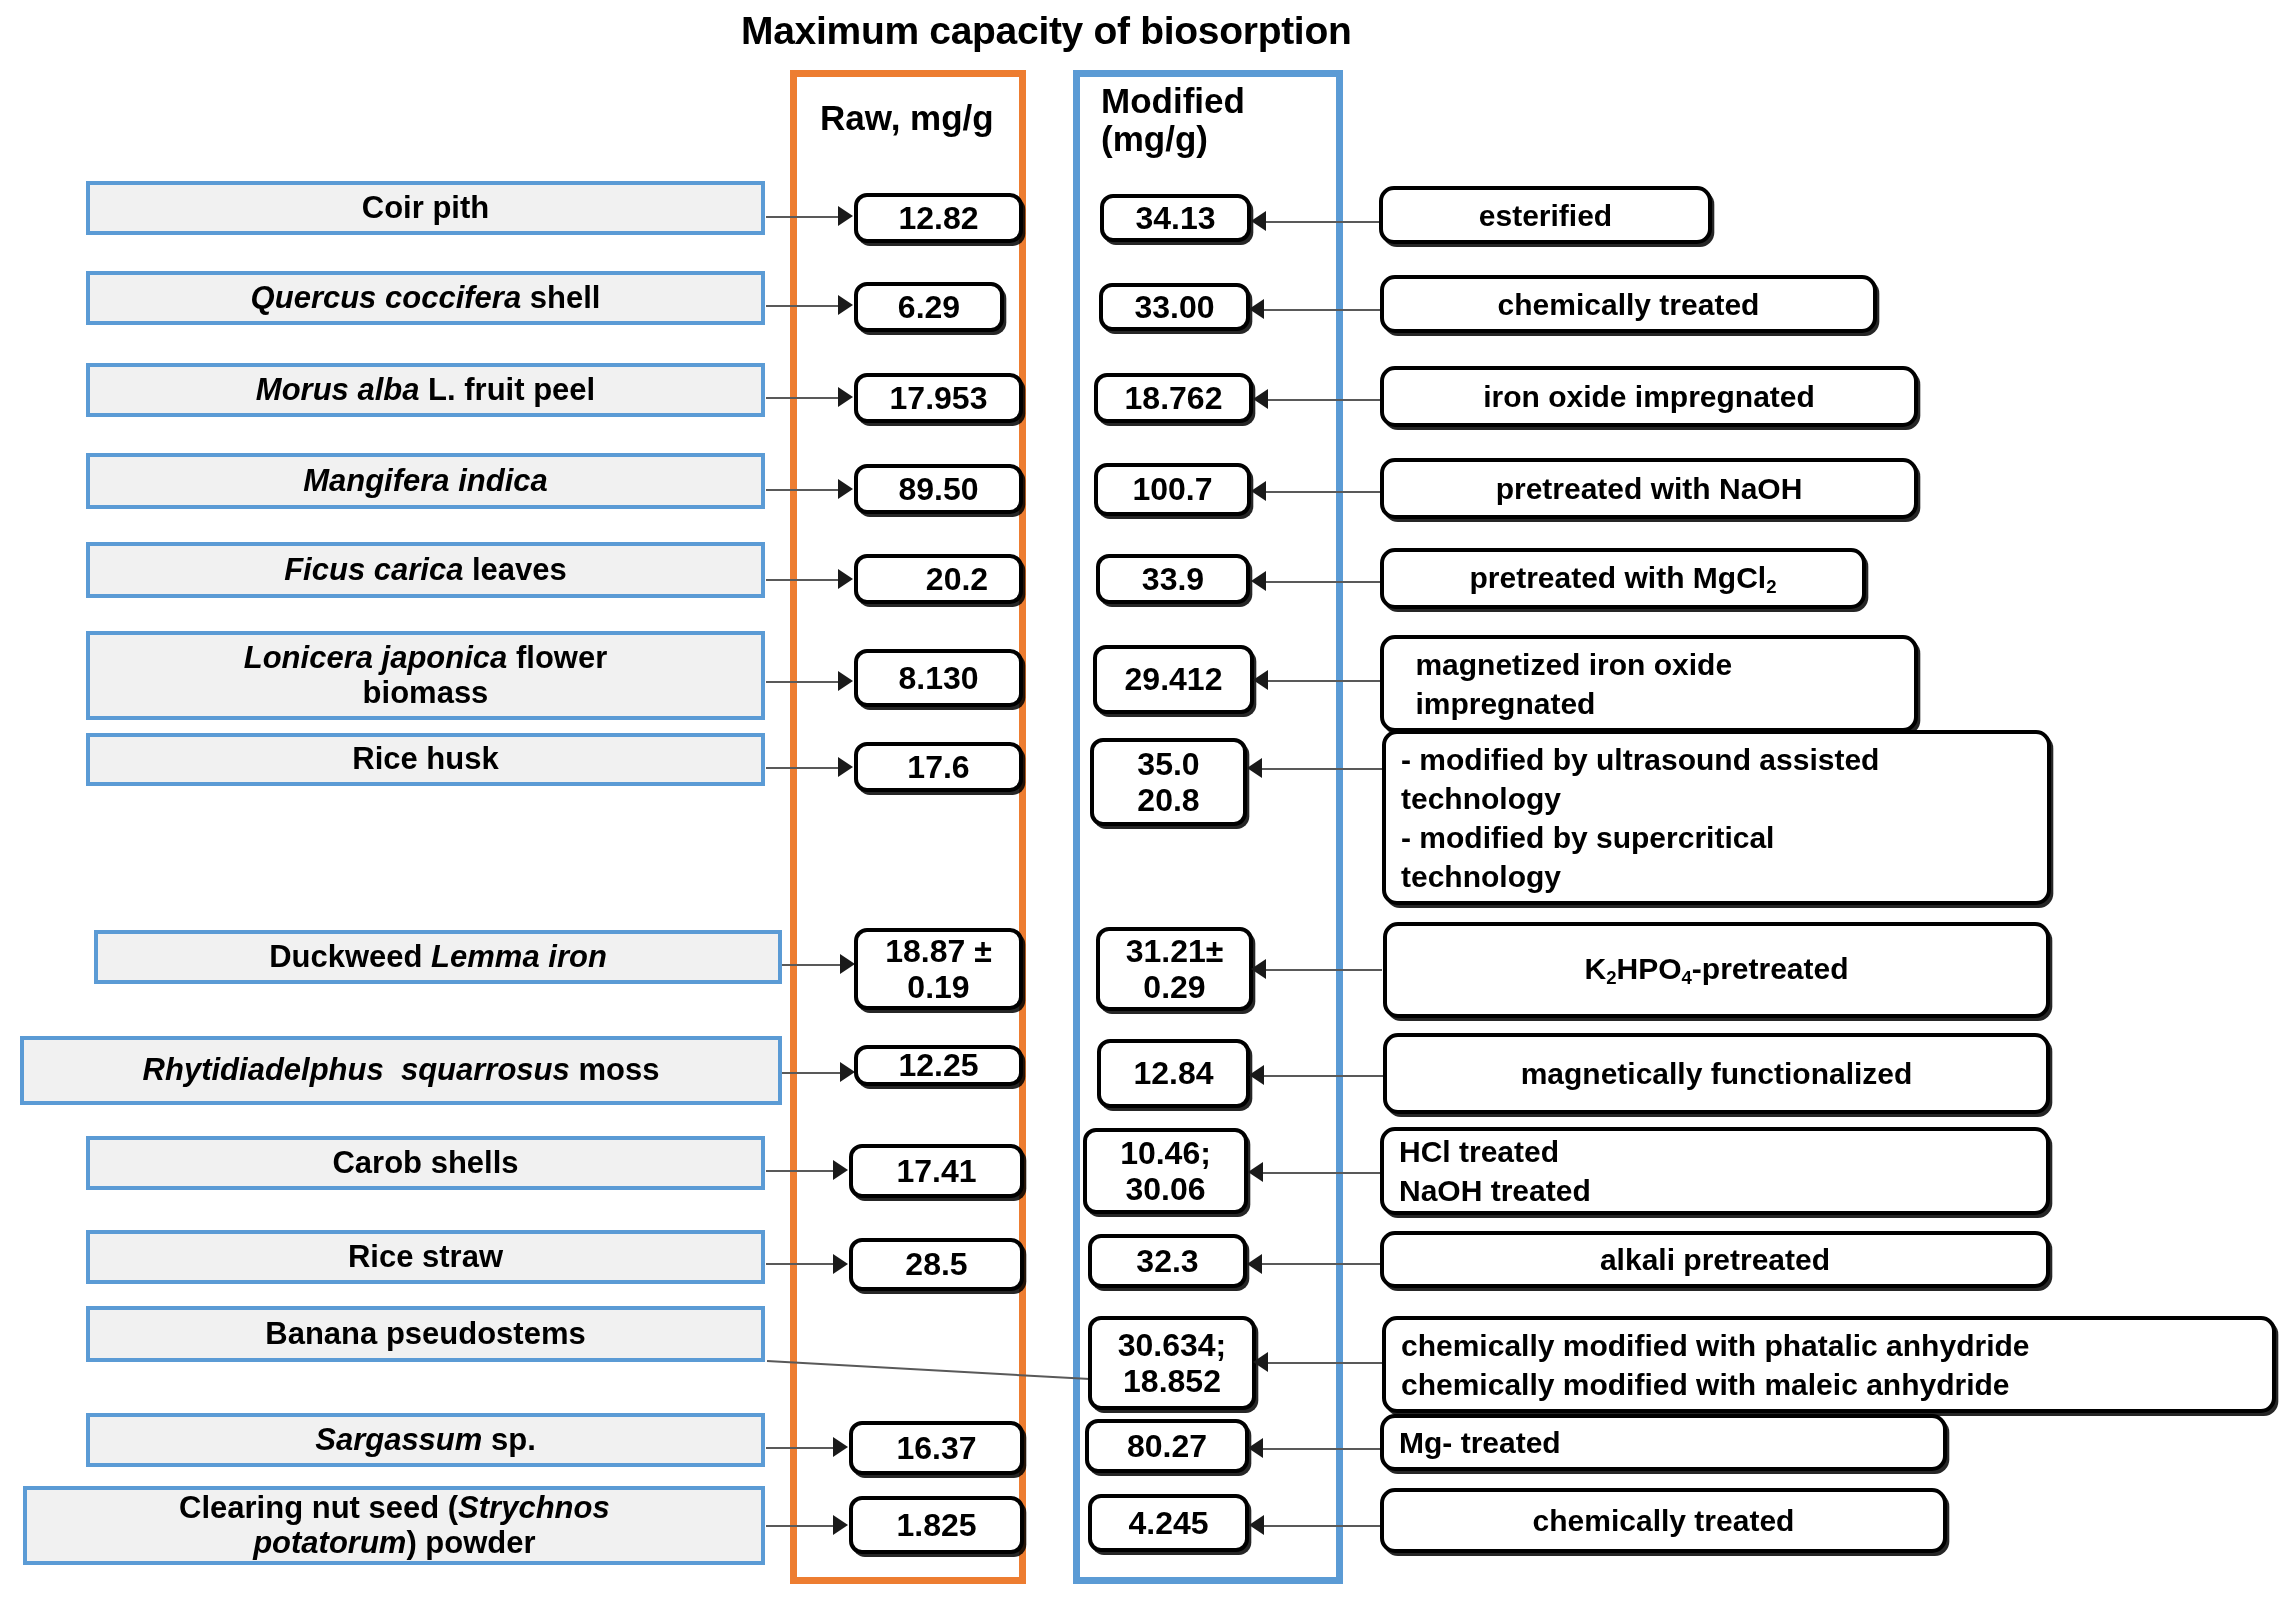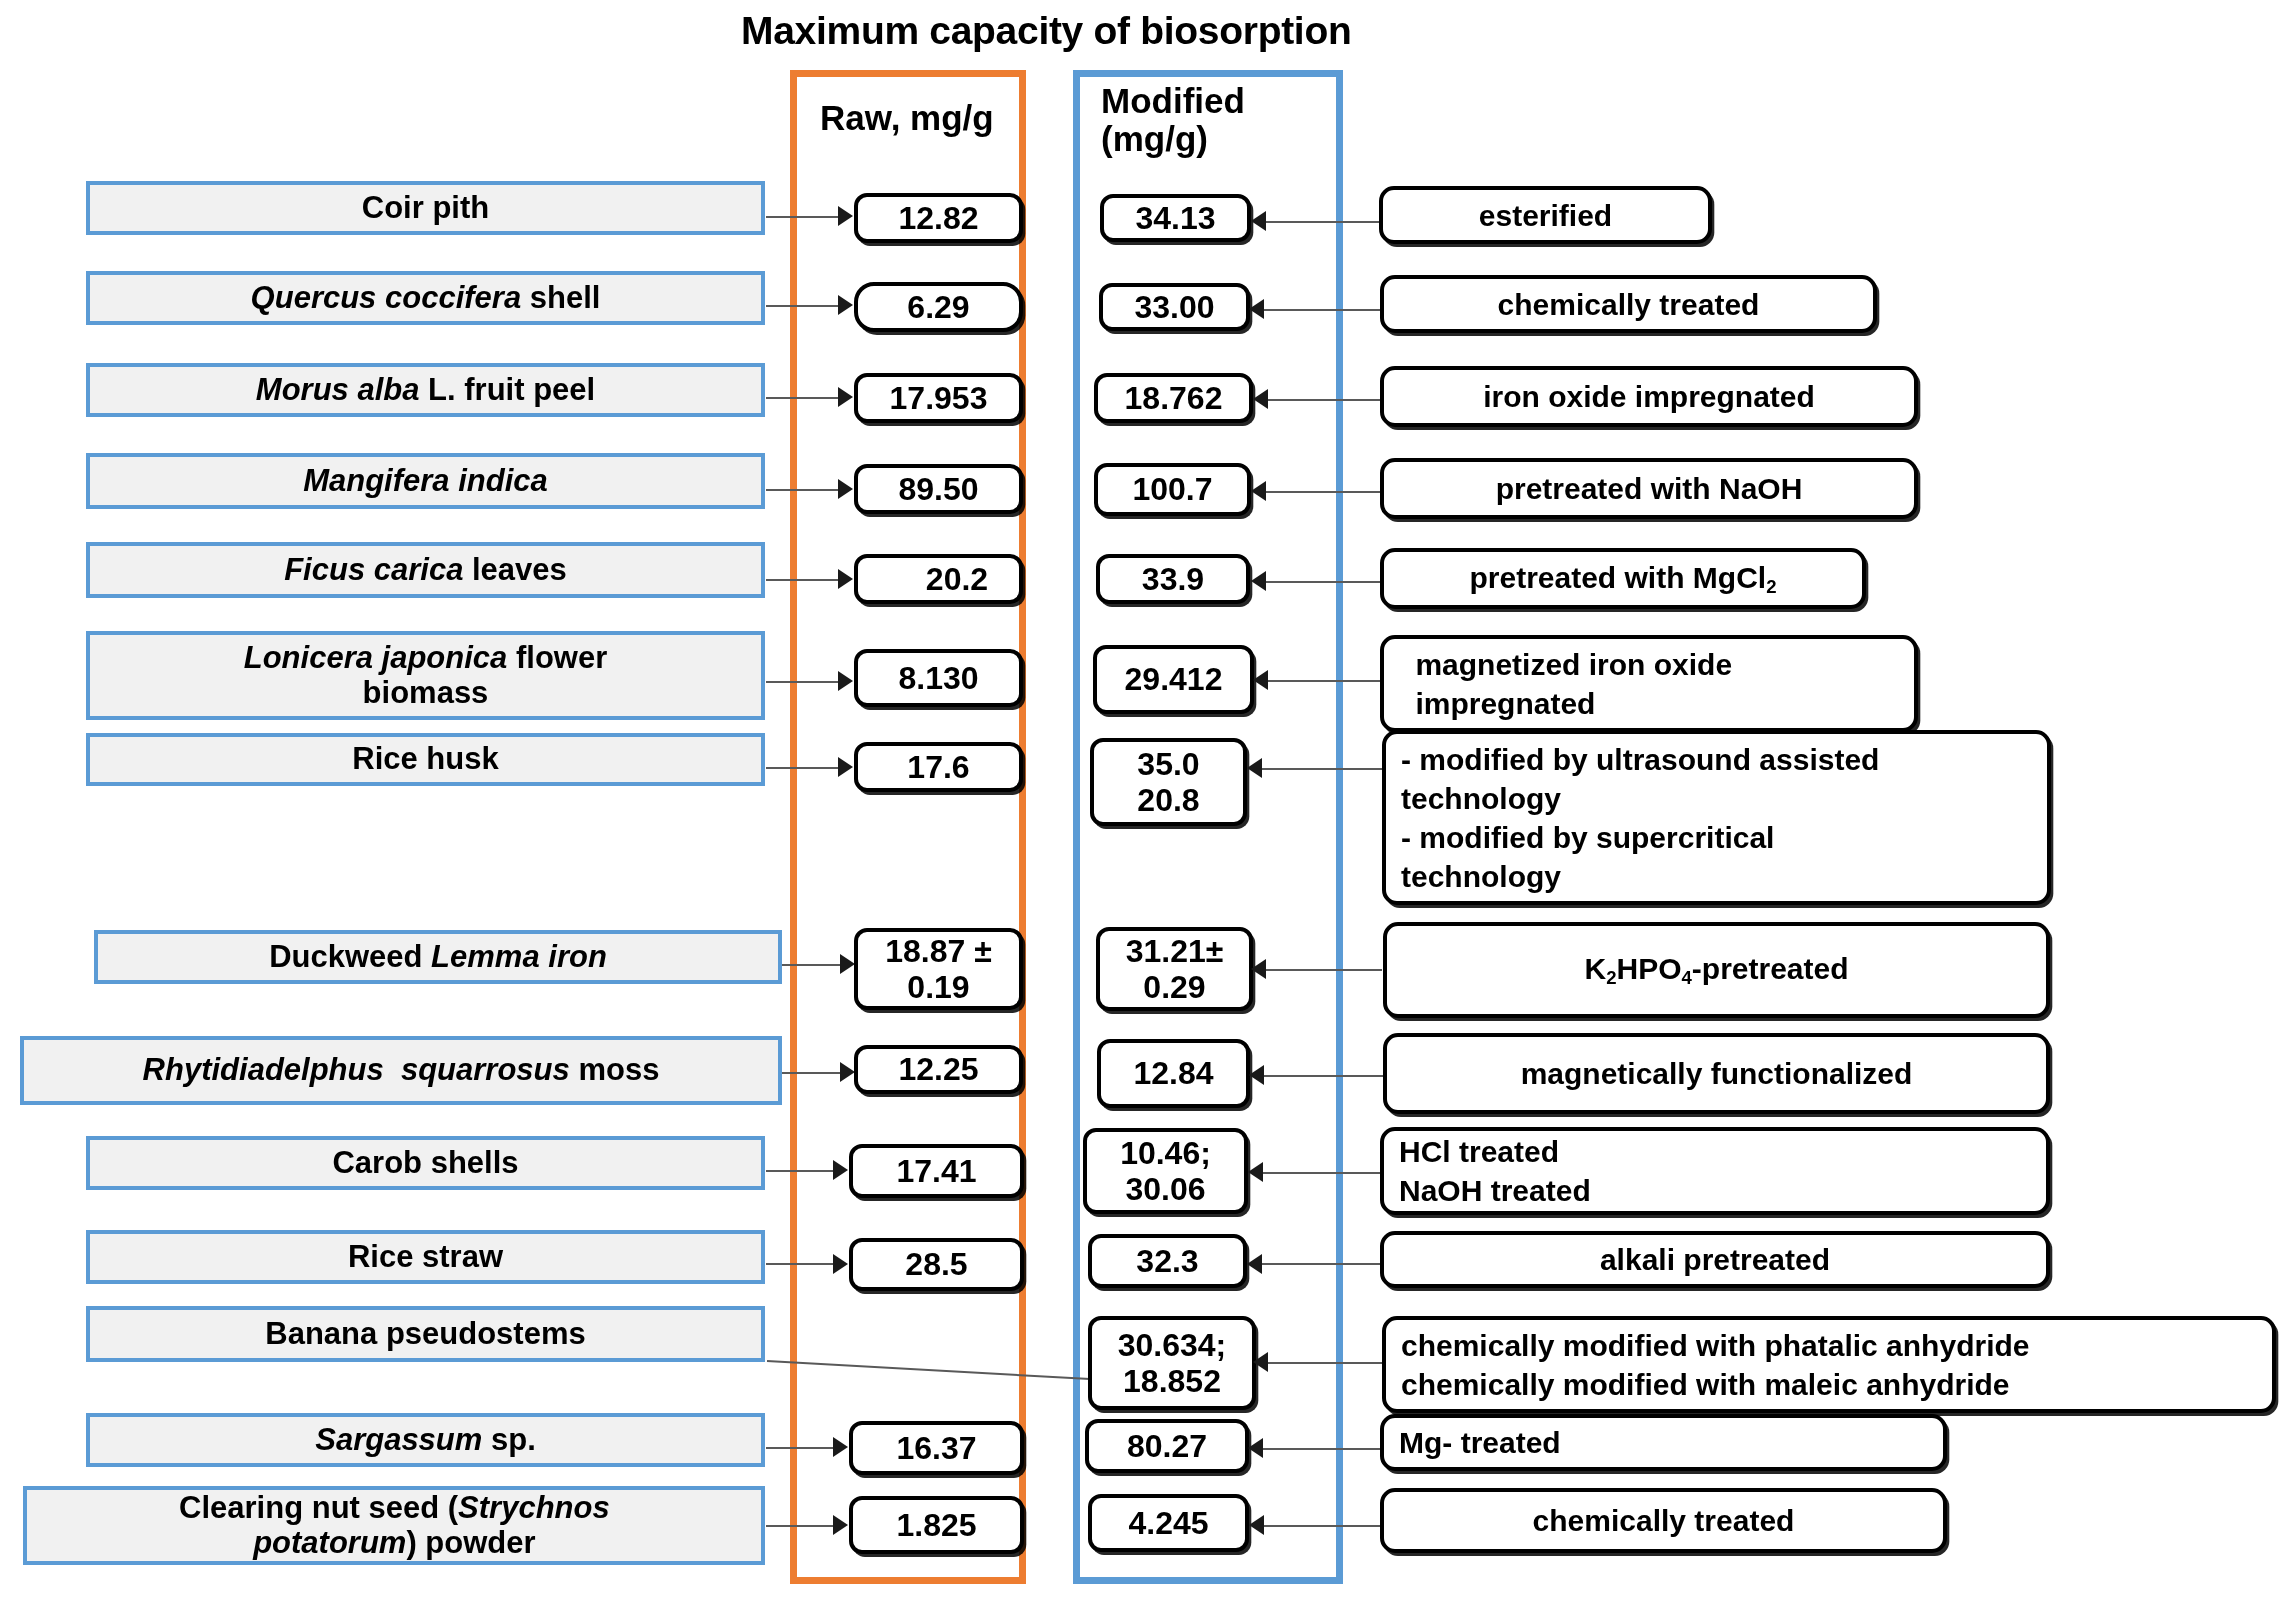--- a/index.html
+++ b/index.html
@@ -103,21 +103,21 @@
   <div class="arrowL" style="left:1251px;top:211px;"></div>
   <div class="trtbox ctr" style="left:1379px;top:186px;width:333px;height:58px;">
     <span class="ml">esterified</span>
   </div>
 
   <div class="srcbox" style="left:86px;top:271px;width:679px;height:54px;">
     <span><i>Quercus coccifera</i> shell</span>
   </div>
   <div class="hline" style="left:766px;top:305px;width:77px;"></div>
   <div class="arrowR" style="left:838px;top:295px;"></div>
-  <div class="valbox" style="left:854px;top:282px;width:169px;height:50px;border-radius:20px;">
+  <div class="valbox" style="left:854px;top:282px;width:150px;height:50px;">
     <span>6.29</span>
   </div>
   <div class="valbox" style="left:1099px;top:283px;width:151px;height:48px;">
     <span>33.00</span>
   </div>
   <div class="hline" style="left:1261px;top:309px;width:119px;"></div>
   <div class="arrowL" style="left:1249px;top:299px;"></div>
   <div class="trtbox ctr" style="left:1380px;top:275px;width:497px;height:58px;">
     <span class="ml">chemically treated</span>
   </div>
@@ -229,21 +229,21 @@
   <div class="arrowL" style="left:1251px;top:959px;"></div>
   <div class="trtbox ctr" style="left:1383px;top:922px;width:667px;height:96px;">
     <span>K<sub>2</sub>HPO<sub>4</sub>-pretreated</span>
   </div>
 
   <div class="srcbox" style="left:20px;top:1036px;width:762px;height:69px;">
     <span><i>Rhytidiadelphus&nbsp; squarrosus</i> moss</span>
   </div>
   <div class="hline" style="left:782px;top:1072px;width:64px;"></div>
   <div class="arrowR" style="left:840px;top:1062px;"></div>
-  <div class="valbox" style="left:854px;top:1045px;width:169px;height:49px;">
+  <div class="valbox" style="left:854px;top:1045px;width:169px;height:41px;">
     <span>12.25</span>
   </div>
   <div class="valbox" style="left:1097px;top:1039px;width:153px;height:69px;">
     <span>12.84</span>
   </div>
   <div class="hline" style="left:1261px;top:1075px;width:122px;"></div>
   <div class="arrowL" style="left:1249px;top:1065px;"></div>
   <div class="trtbox ctr" style="left:1383px;top:1033px;width:667px;height:81px;">
     <span class="ml">magnetically functionalized</span>
   </div>

